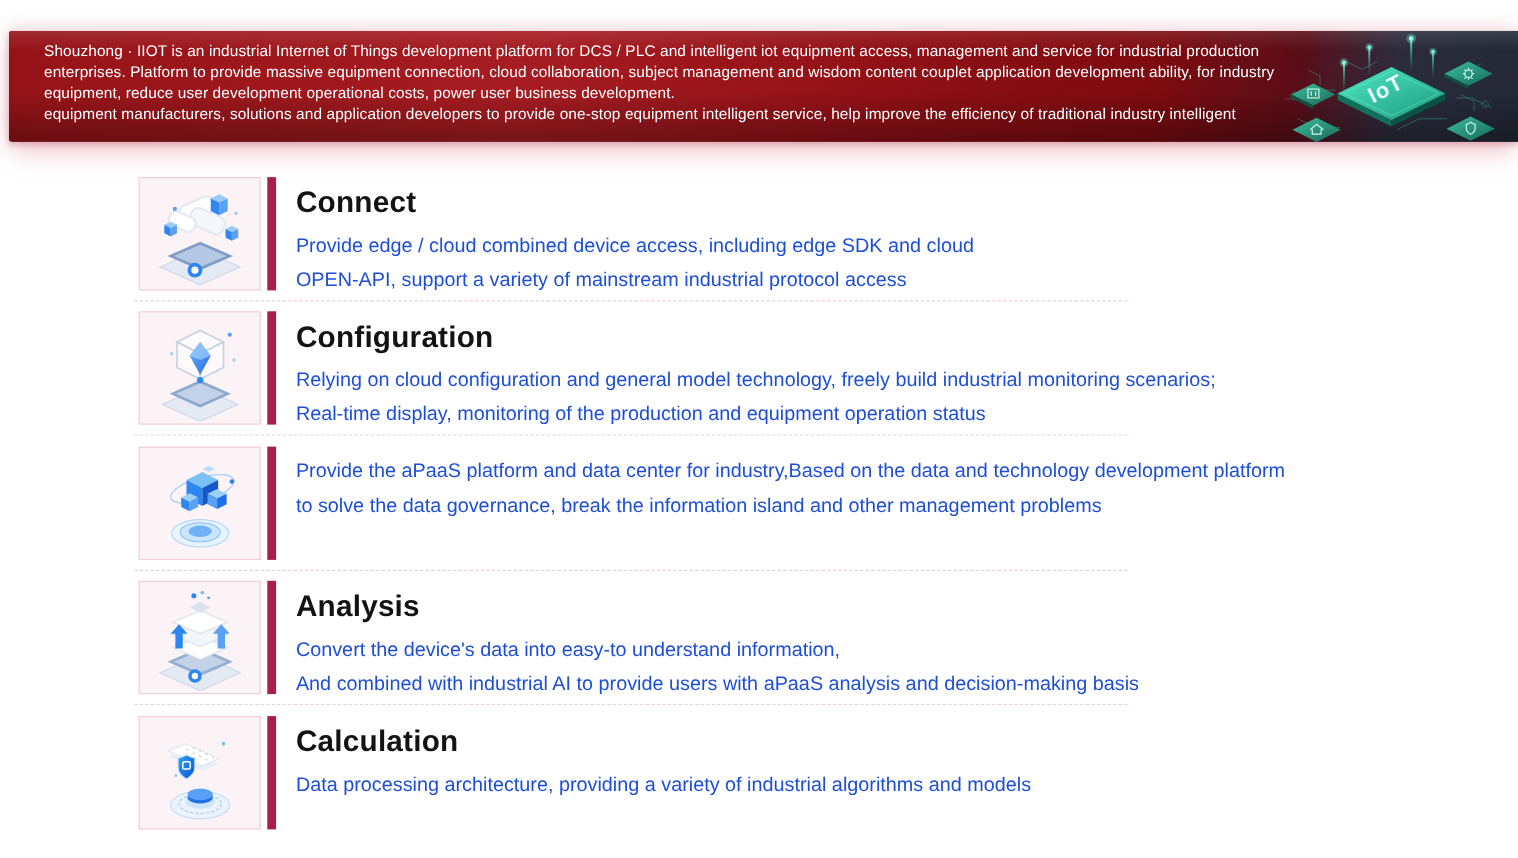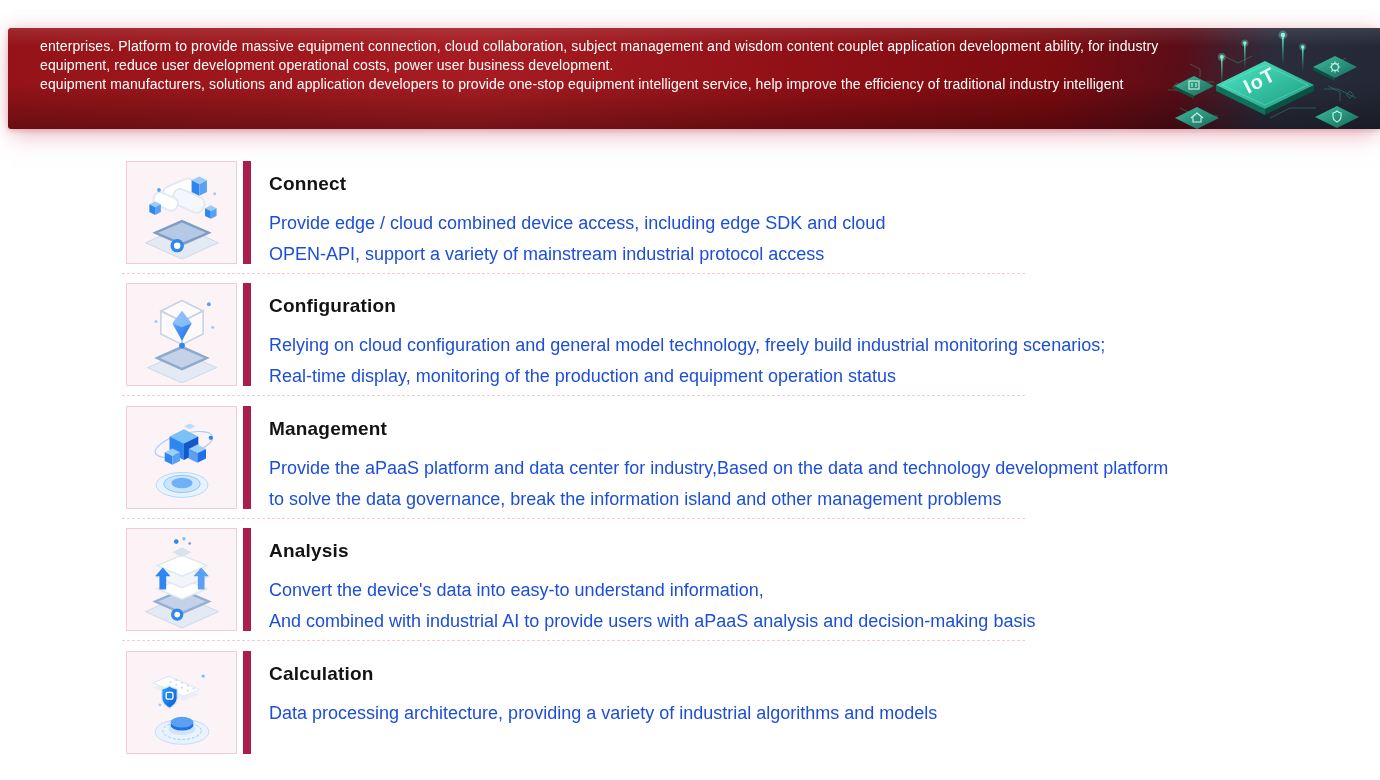--- a/index.html
+++ b/index.html
@@ -28,33 +28,34 @@
   .row{position:absolute;left:0;width:1380px;height:103px;}
   .icon-box{
     position:absolute;left:126px;top:0;width:111px;height:103px;box-sizing:border-box;
     background:#fcf3f6;border:1px solid #f2cbd6;
     display:flex;align-items:center;justify-content:center;
   }
   .icon-box svg{width:96px;height:96px;display:block;}
   .accent-bar{position:absolute;left:243px;top:0;width:8px;height:103px;background:#ab1d4d;}
   .row-content{position:absolute;left:269px;top:0;width:1050px;}
   .row-title{
-    margin:0;margin-top:6px;font-size:19px;line-height:34px;font-weight:bold;
+    margin:0;margin-top:6px;font-size:27px;line-height:34px;font-weight:bold;
     color:#131313;letter-spacing:0.2px;
   }
   .row-desc{font-size:18px;line-height:31px;color:#1d4ed8;margin-top:7px;}
   .divider{position:absolute;left:122px;width:903px;height:0;border-top:1px dashed #eccfd7;}
   .r1{top:161px;} .r2{top:283px;} .r3{top:406px;} .r4{top:528px;} .r5{top:651px;}
   .d1{top:273px;} .d2{top:395px;} .d3{top:518px;} .d4{top:640px;}
 </style>
 </head>
 <body>
 
 <div class="banner">
   <div class="banner-text">
+    <div>Shouzhong · IIOT is an industrial Internet of Things development platform for DCS / PLC and intelligent iot equipment access, management and service for industrial production</div>
     <div>enterprises. Platform to provide massive equipment connection, cloud collaboration, subject management and wisdom content couplet application development ability, for industry</div>
     <div>equipment, reduce user development operational costs, power user business development.</div>
     <div>equipment manufacturers, solutions and application developers to provide one-stop equipment intelligent service, help improve the efficiency of traditional industry intelligent</div>
   </div>
 
   <div class="banner-illustration">
     <svg viewBox="0 0 230 101" xmlns="http://www.w3.org/2000/svg">
       <defs>
         <linearGradient id="chipTop" x1="0" y1="0" x2="1" y2="1">
           <stop offset="0" stop-color="#4fe9c4"></stop>
@@ -236,21 +237,20 @@
       <g>
         <polygon points="40,40 48,44 40,48 32,44" fill="#9cd0fa"></polygon>
         <polygon points="32,44 40,48 40,57 32,53" fill="#2e86f0"></polygon>
         <polygon points="48,44 40,48 40,57 48,53" fill="#5aa0f4"></polygon>
       </g>
       <polygon points="58,14 64,17 58,20 52,17" fill="#bcdcfb"></polygon>
     </svg>
   </div>
   <div class="accent-bar"></div>
   <div class="row-content">
-    <h2 class="row-title">Management</h2>
     <div class="row-desc">
       <div>Provide the aPaaS platform and data center for industry,Based on the data and technology development platform</div>
       <div>to solve the data governance, break the information island and other management problems</div>
     </div>
   </div>
 </div>
 <div class="divider d3"></div>
 
 <div class="row r4">
   <div class="icon-box">

